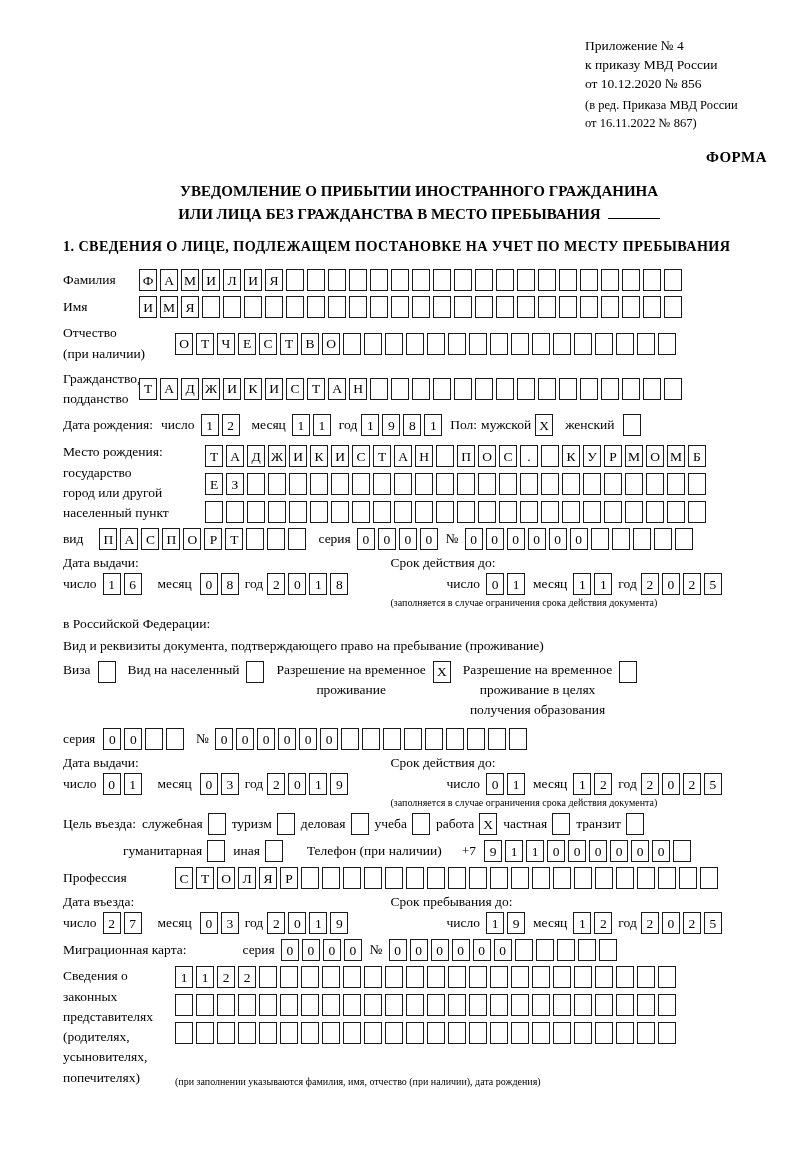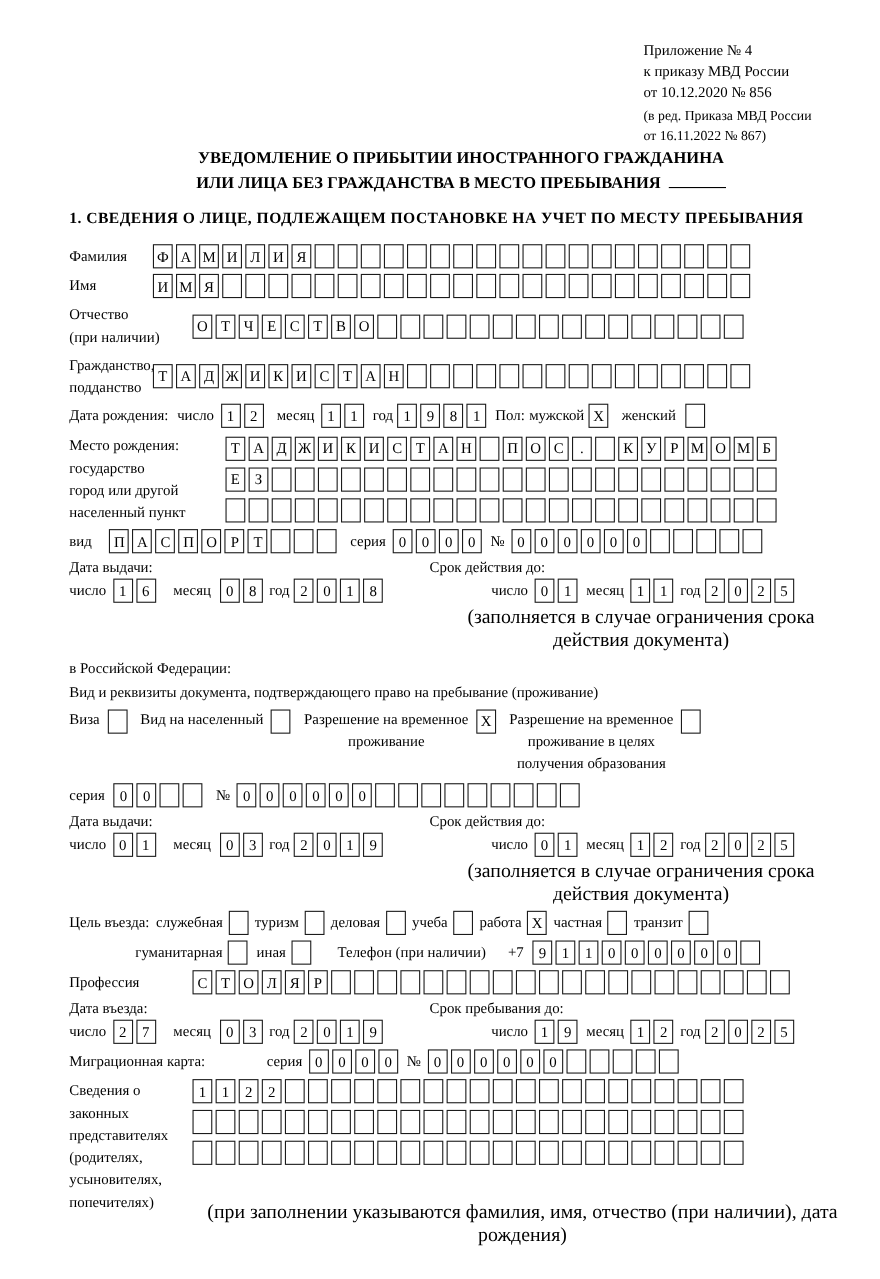--- a/index.html
+++ b/index.html
@@ -28,41 +28,42 @@
   .w142{width:142px}
   .dl{font-size:13.5px;flex:none}
   .ml4{margin-left:4px}.ml6{margin-left:6px}.ml8{margin-left:8px}.ml12{margin-left:12px}.ml16{margin-left:16px}.ml56{margin-left:56px}
   .mr4{margin-right:4px}.mr6{margin-right:6px}.mr8{margin-right:8px}
   .cellstack{display:flex;flex-direction:column;gap:6px}
   .c-h{text-align:center;font-weight:bold;font-size:13.8px;margin:2px 40px 6px 0}
   .twocol{display:flex;margin-bottom:5px}
   .col-l{width:46%}
   .col-r{width:54%}
   .ctitle{text-align:left;font-size:13.5px;margin-bottom:2px}
-  .note{font-size:18px;text-align:center;margin-top:2px}
+  .note{font-size:10px;text-align:left;margin-top:2px}
   .intro{font-size:13.5px;line-height:1.6;margin-bottom:3px}
   .stay-opts{display:flex;align-items:flex-start;gap:12px;margin-bottom:8px;font-size:13.5px;line-height:1.5}
   .opt{display:flex;align-items:flex-start;gap:7px;flex:none}
   .optlines{text-align:center}
   .opt .cells{margin-top:1px}
   .inopt{display:flex;align-items:center;gap:5px;flex:none;font-size:13.5px}
 </style>
 </head>
 <body>
 
 <div class="page">
 
   <div class="hdr">
     <div>Приложение № 4</div>
     <div>к приказу МВД России</div>
     <div>от 10.12.2020 № 856</div>
     <div class="gap"></div>
     <div class="small">(в ред. Приказа МВД России</div>
     <div class="small">от 16.11.2022 № 867)</div>
   </div>
+  <div class="forma">ФОРМА</div>
 
   <div class="title">
     <div>УВЕДОМЛЕНИЕ О ПРИБЫТИИ ИНОСТРАННОГО ГРАЖДАНИНА</div>
     <div><span>ИЛИ ЛИЦА БЕЗ ГРАЖДАНСТВА В МЕСТО ПРЕБЫВАНИЯ</span><span class="blank-line"></span></div>
   </div>
 
   <div class="sec-h">1. СВЕДЕНИЯ О ЛИЦЕ, ПОДЛЕЖАЩЕМ ПОСТАНОВКЕ НА УЧЕТ ПО МЕСТУ ПРЕБЫВАНИЯ</div>
 
   <div class="row">
     <span class="lbl w76">Фамилия</span>
@@ -219,21 +220,21 @@
     <span class="dl ml4 mr4">мужской</span>
     <span class="cells">
         <span class="cell">X</span>
       </span>
     <span class="dl ml12 mr8">женский</span>
     <span class="cells">
         <span class="cell"></span>
       </span>
   </div>
 
-  <div class="row" style="align-items:center;margin-top:6px">
+  <div class="row" style="align-items:flex-end;margin-top:6px">
     <span class="lblcol w142">
       <div>Место рождения:</div>
       <div>государство</div>
       <div>город или другой</div>
       <div>населенный пункт</div>
     </span>
     <span class="cellstack">
       <span class="cells">
           <span class="cell">Т</span>
           <span class="cell">А</span>

